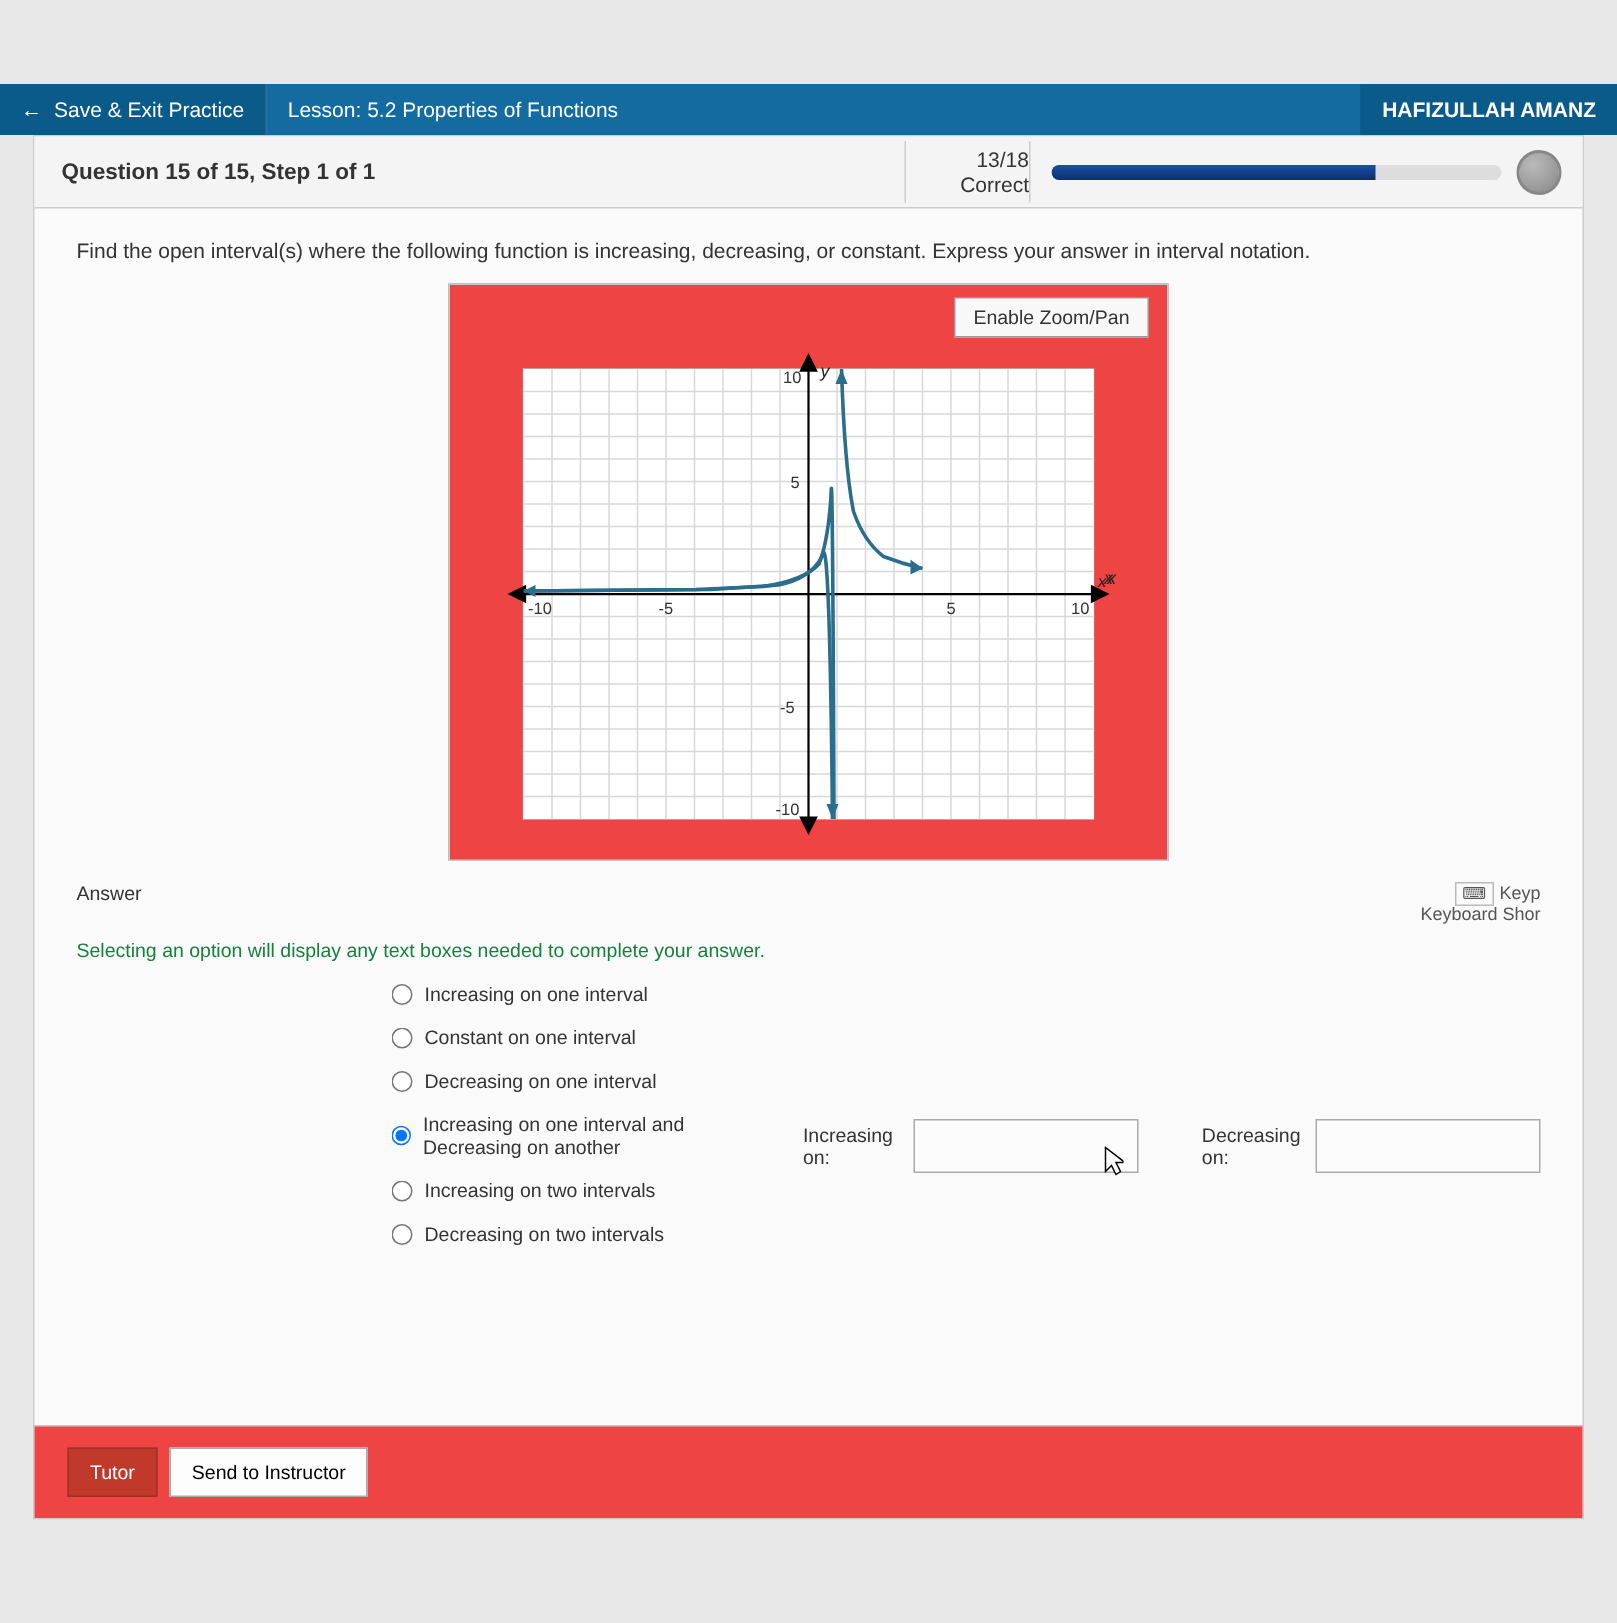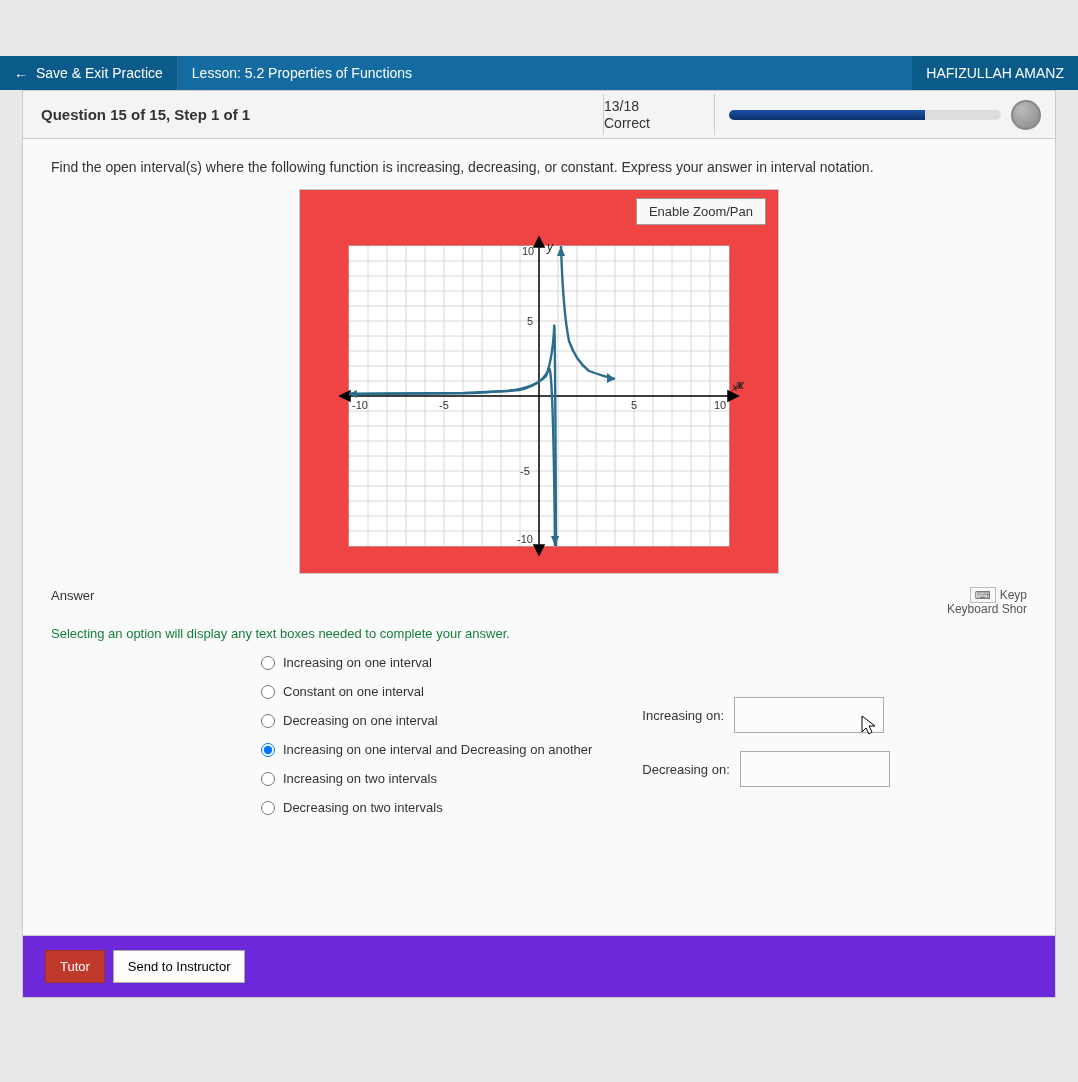--- a/index.html
+++ b/index.html
@@ -35,21 +35,21 @@
     align-items: center;
     padding: 0 14px;
     background: #136ba0;
     flex: 1;
   }
   .user-name {
     display: flex;
     align-items: center;
     padding: 0 14px;
     background: #0a5a8a;
-    font-weight: normal;
+    font-weight: bold;
   }
   .main-panel {
     margin: 0 22px 0 22px;
     background: #fafafa;
     border: 1px solid #ccc;
   }
   .question-bar {
     display: flex;
     align-items: center;
     border-bottom: 1px solid #ccc;
@@ -58,22 +58,22 @@
   }
   .question-label {
     font-weight: bold;
     padding: 0 18px;
     flex: 0 0 580px;
     font-size: 15px;
   }
   .score-box {
     border-left: 1px solid #ccc;
     border-right: 1px solid #ccc;
-    text-align: left;
-    width: 112px;
+    text-align: right;
+    width: 84px;
     padding: 4px 0;
     line-height: 1.2;
   }
   .progress-wrap {
     flex: 1;
     padding: 0 14px;
     display: flex;
     align-items: center;
     gap: 10px;
   }
@@ -130,36 +130,36 @@
   .keypad-box .kp { border: 1px solid #bbb; padding: 1px 4px; margin-right: 4px; font-size: 11px; }
   .hint { font-size: 13px; color: #15803d; margin: 10px 0 14px 0; }
   .options-grid {
     display: flex;
     gap: 50px;
     padding-left: 210px;
   }
   .options-col { display: flex; flex-direction: column; gap: 14px; font-size: 13px; }
   .opt { display: flex; align-items: center; gap: 8px; cursor: pointer; }
   .opt input { width: 14px; height: 14px; }
-  .inputs-col { display: flex; flex-direction: column; gap: 18px; font-size: 13px; margin-top: 42px; }
+  .inputs-col { display: flex; flex-direction: row; gap: 18px; font-size: 13px; margin-top: 42px; }
   .field-row { display: flex; align-items: center; gap: 10px; }
   .field-row input {
     width: 150px; height: 36px;
     border: 1px solid #aaa;
     background: #fcfcfc;
     padding: 4px 6px;
     font-size: 13px;
   }
   .cursor-svg { position: relative; left: -34px; top: 10px; pointer-events: none; }
   .footer-bar {
     display: flex;
     justify-content: space-between;
     align-items: center;
     padding: 14px 22px;
-    background: #6d28d9;
+    background: #ef4444;
     border-top: 1px solid #ccc;
   }
   .footer-left, .footer-right { display: flex; gap: 8px; }
   .btn {
     padding: 8px 14px;
     border: 1px solid #aaa;
     background: #fdfdfd;
     font-size: 13px;
     cursor: pointer;
   }

